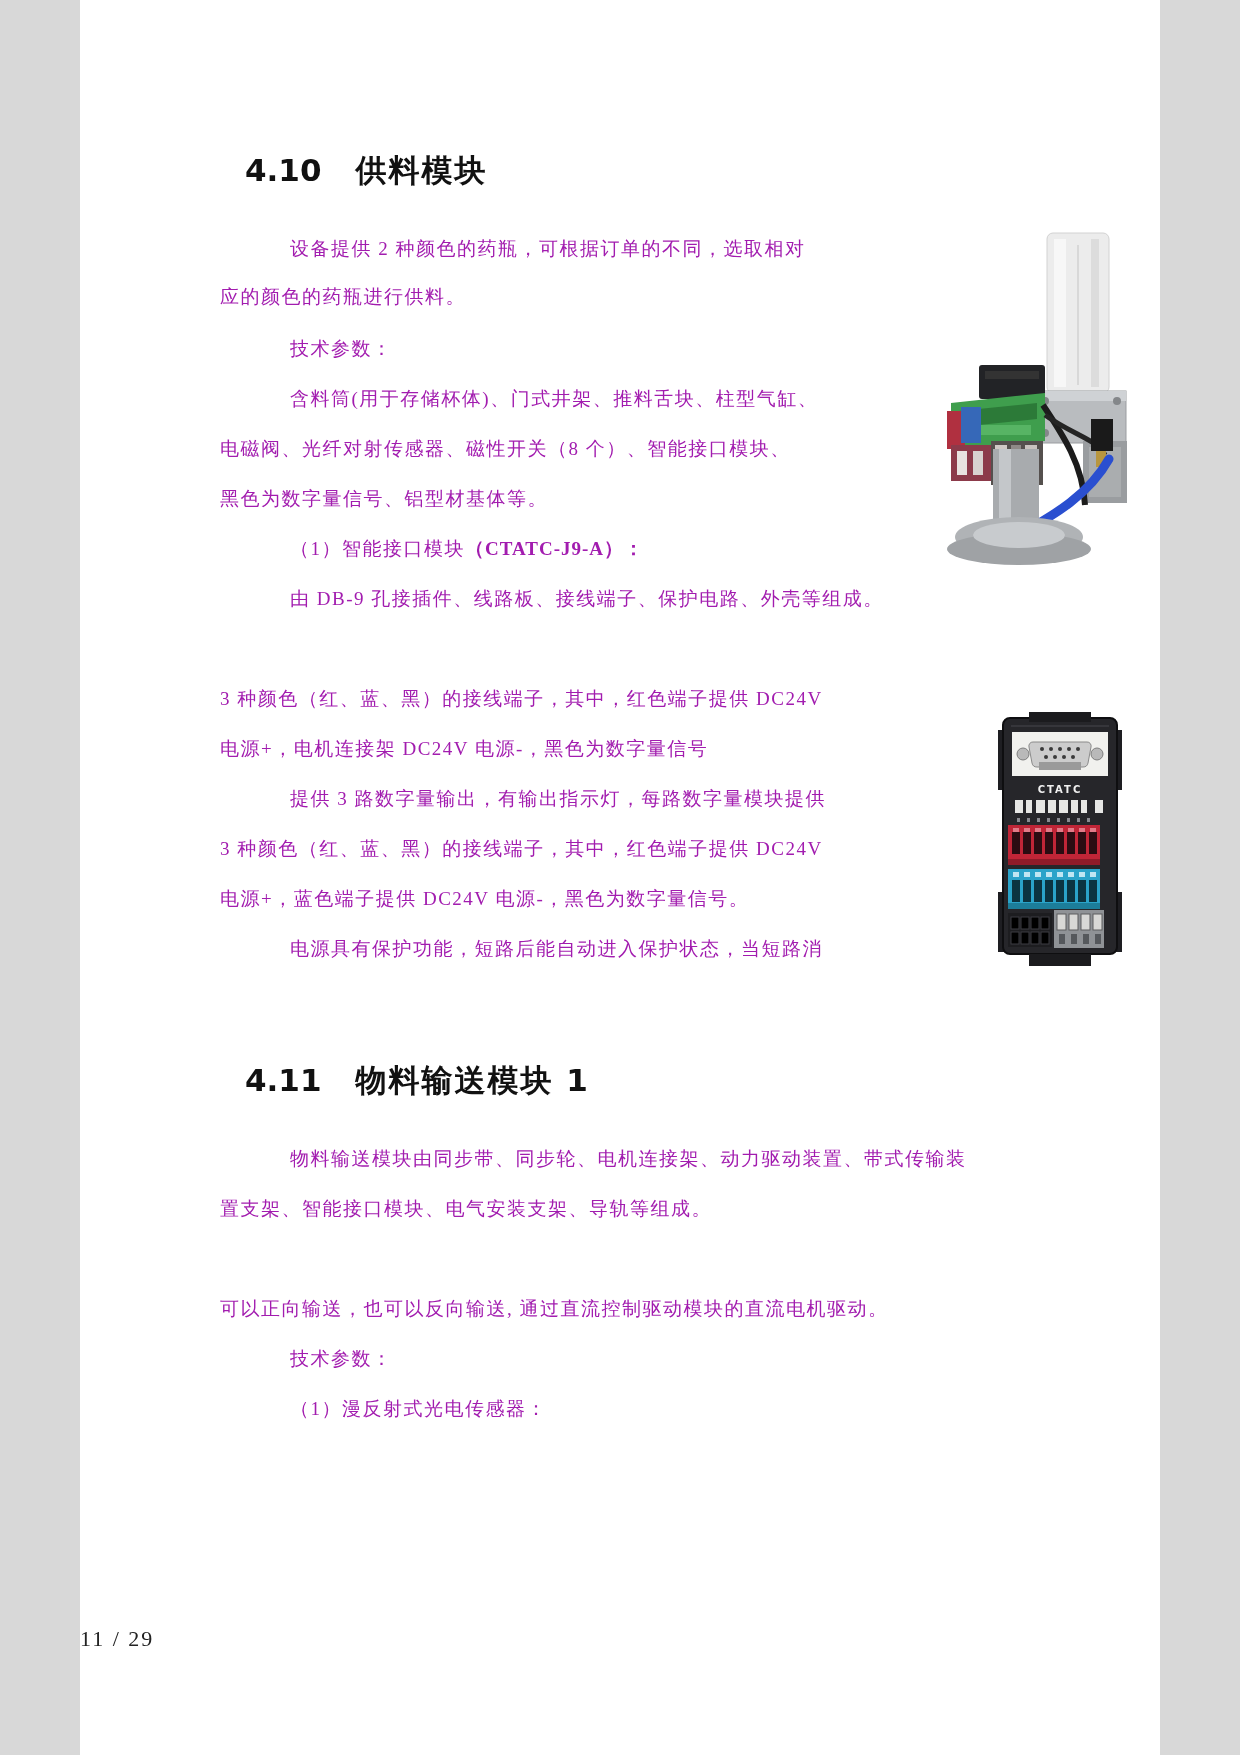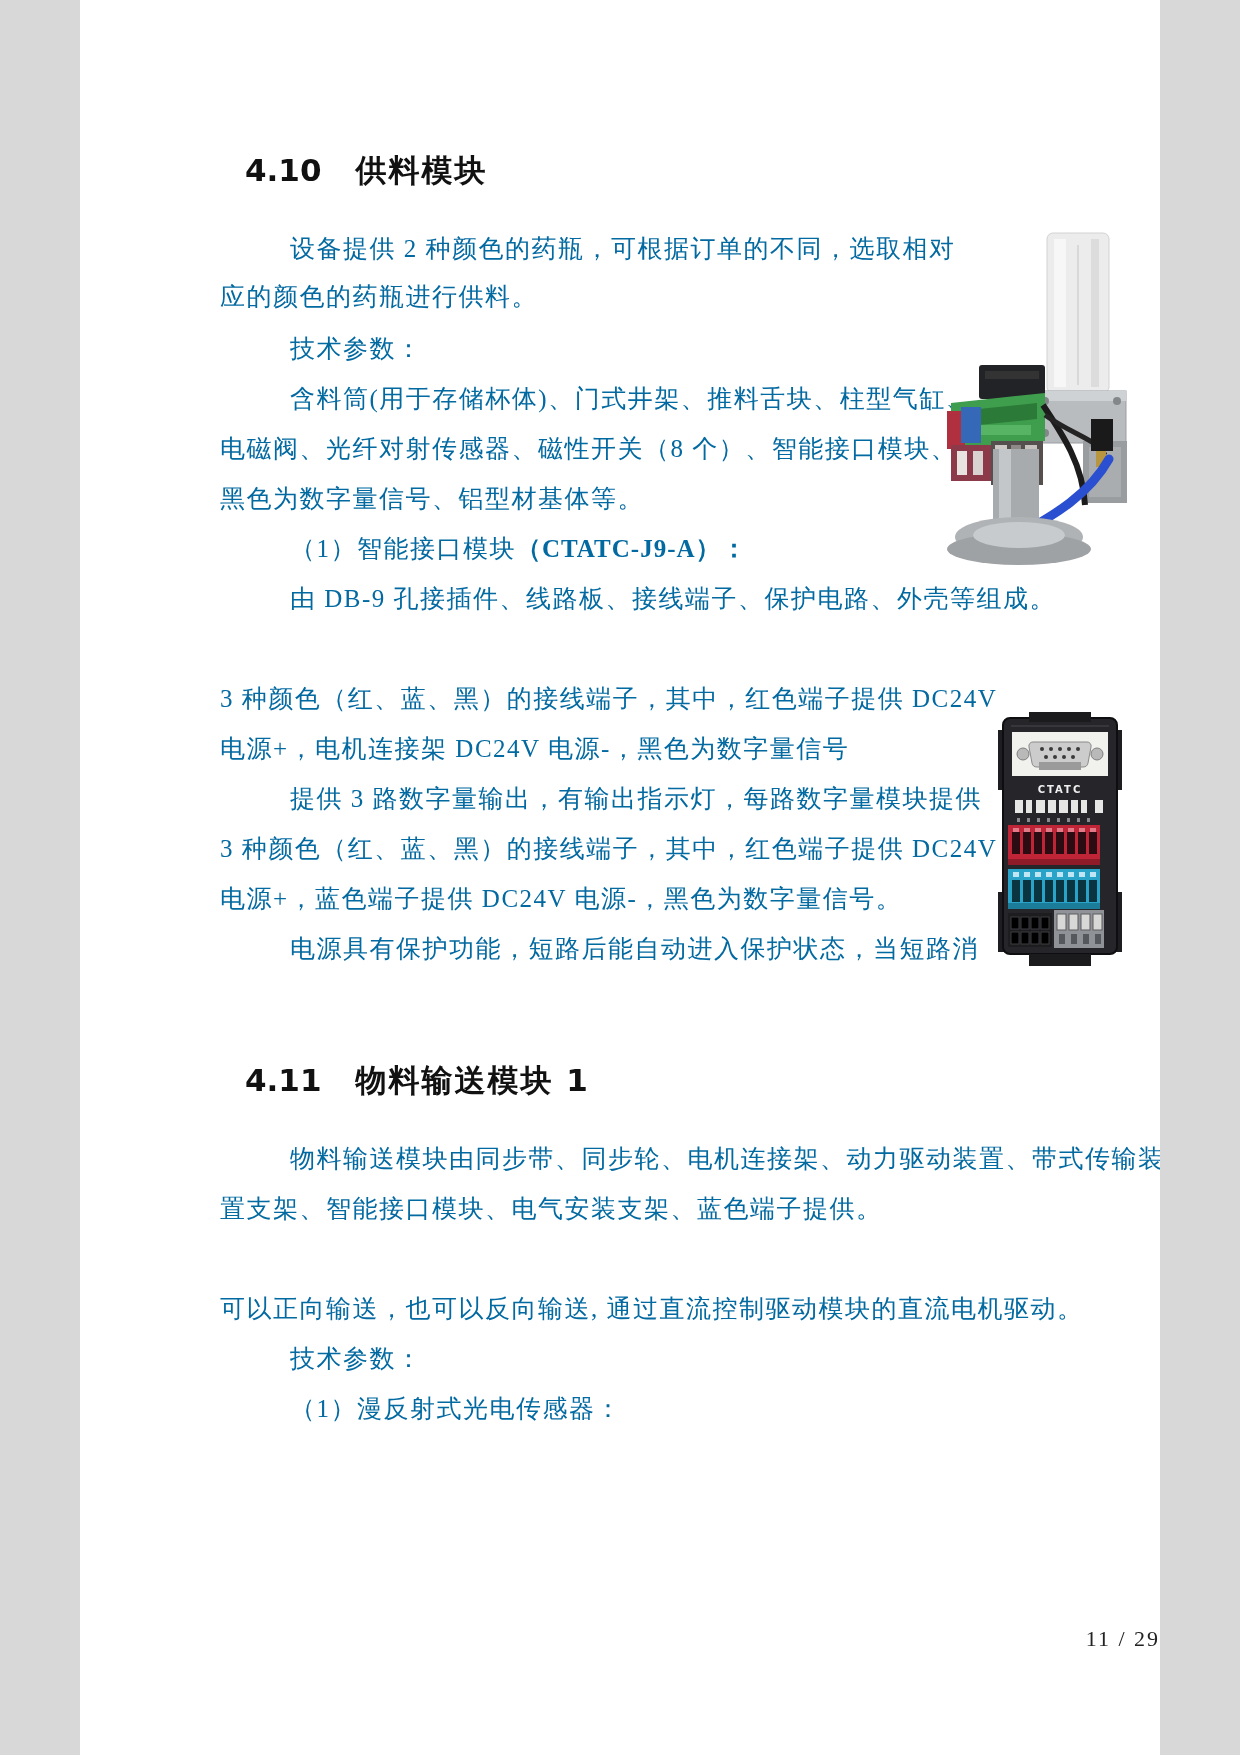--- a/index.html
+++ b/index.html
@@ -16,28 +16,28 @@
   .heading {
     position:absolute; left:165px;
     font-family:"DejaVu Sans","Liberation Sans",sans-serif;
     font-size:31px; font-weight:700; color:#111;
     white-space:nowrap;
   }
   .heading .h-num { font-weight:600; letter-spacing:0px; }
   .heading .h-title { margin-left:34px; letter-spacing:2px; }
   .ln {
     position:absolute; left:140px;
-    font-size:25px; line-height:34px; letter-spacing:1.5px;
-    white-space:nowrap; color:#0369a1;
+    font-size:19px; line-height:34px; letter-spacing:1.5px;
+    white-space:nowrap; color:#a21caf;
   }
   .ln.ind { left:210px; }
   .ln b { font-weight:700; letter-spacing:1px; }
   .footer {
     position:absolute; left:0; top:1626px; width:100%;
-    text-align:right; font-size:22px; letter-spacing:2px; color:#222;
+    text-align:left; font-size:22px; letter-spacing:2px; color:#222;
   }
   .photo { position:absolute; }
   svg text {
     font-family:"DejaVu Sans","Liberation Sans",sans-serif;
   }
 </style>
 </head>
 <body>
 
 <div class="page">
@@ -263,20 +263,20 @@
         </g>
       </g>
     </svg>
   </div>
 
   <div class="heading" style="top:1060px">
     <span class="h-num">4.11</span><span class="h-title">物料输送模块 1</span>
   </div>
 
   <div class="ln ind" style="top:1142px">物料输送模块由同步带、同步轮、电机连接架、动力驱动装置、带式传输装</div>
-  <div class="ln" style="top:1192px">置支架、智能接口模块、电气安装支架、蓝色端子提供。</div>
+  <div class="ln" style="top:1192px">置支架、智能接口模块、电气安装支架、导轨等组成。</div>
   <div class="ln" style="top:1292px">可以正向输送，也可以反向输送, 通过直流控制驱动模块的直流电机驱动。</div>
   <div class="ln ind" style="top:1342px">技术参数：</div>
   <div class="ln ind" style="top:1392px">（1）漫反射式光电传感器：</div>
 
   <div class="footer">11 / 29</div>
 
 </div>
 
 </body></html>

